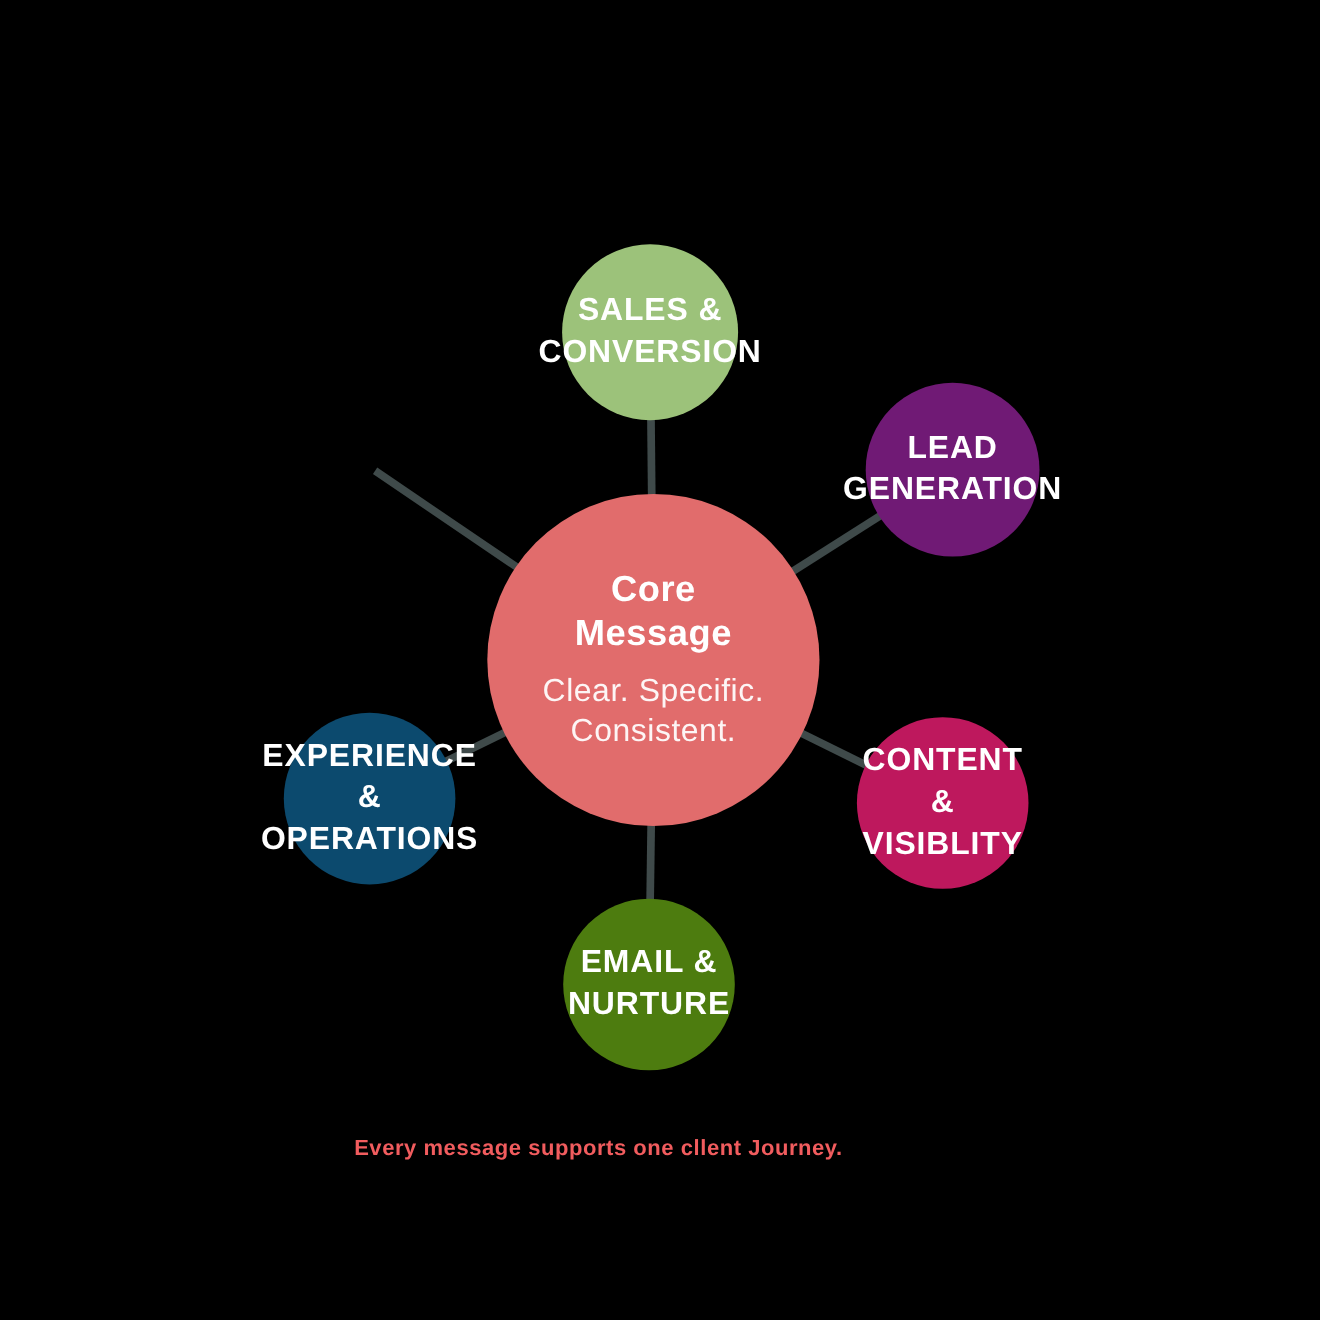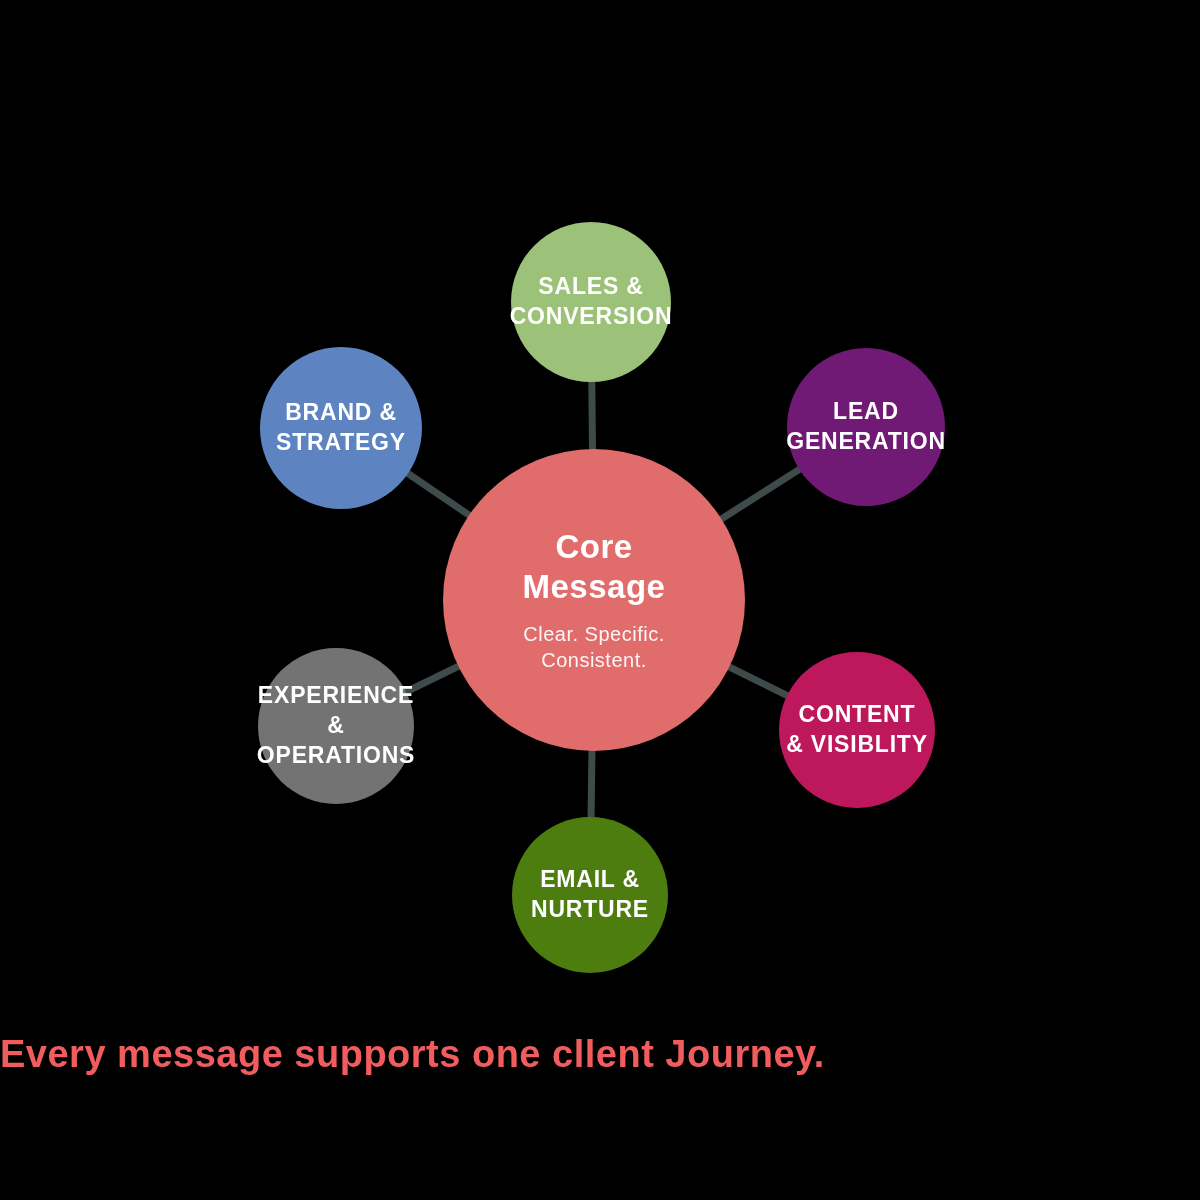--- a/index.html
+++ b/index.html
@@ -46,49 +46,49 @@
   .hub-title {
     color: #FFFFFF;
     font-weight: bold;
     font-size: 33px;
     line-height: 1.22;
     white-space: pre-line;
     letter-spacing: 0.5px;
   }
   .hub-subtitle {
     color: rgba(255,255,255,0.93);
-    font-size: 20px;
+    font-size: 29px;
     line-height: 1.3;
     margin-top: 14px;
     white-space: pre-line;
     letter-spacing: 0.5px;
   }
   .node-label {
     color: #FFFFFF;
     font-weight: bold;
-    font-size: 23px;
+    font-size: 29px;
     line-height: 1.3;
     text-transform: none;
     letter-spacing: 0.8px;
     white-space: pre-line;
   }
   .node-sales        { left: 511px; top: 222px; width: 160px; height: 160px; }
   .node-lead         { left: 787px; top: 348px; width: 158px; height: 158px; }
   .node-content      { left: 779px; top: 652px; width: 156px; height: 156px; }
   .node-email        { left: 512px; top: 817px; width: 156px; height: 156px; }
   .node-experience   { left: 258px; top: 648px; width: 156px; height: 156px; }
   .node-brand        { left: 260px; top: 347px; width: 162px; height: 162px; }
   .caption {
     position: absolute;
     left: 0;
     top: 1033px;
     width: 1088px;
-    text-align: left;
+    text-align: center;
     font-weight: bold;
-    font-size: 38px;
+    font-size: 20px;
     letter-spacing: 0.5px;
     z-index: 2;
   }
 </style>
 </head>
 <body>
 
 <div class="stage">
 
   <svg class="connectors" width="1200" height="1200" viewBox="0 0 1200 1200">
@@ -120,25 +120,21 @@
   <div class="circle node-content" style="background-color: #be185d;">
     <div class="node-label">CONTENT
 &amp; VISIBLITY</div>
   </div>
 
   <div class="circle node-email" style="background-color: #4d7c0f;">
     <div class="node-label">EMAIL &amp;
 NURTURE</div>
   </div>
 
-  <div class="circle node-experience" style="background-color: #737373;">
+  <div class="circle node-experience" style="background-color: #0c4a6e;">
     <div class="node-label">EXPERIENCE &amp;
 OPERATIONS</div>
   </div>
 
-  <div class="circle node-brand" style="background-color: rgb(93, 132, 192);">
-    <div class="node-label">BRAND &amp;
-STRATEGY</div>
-  </div>
 
   <div class="caption" style="color: rgb(241, 92, 94);">Every message supports one cllent Journey.</div>
 
 </div>
 
 </body></html>

